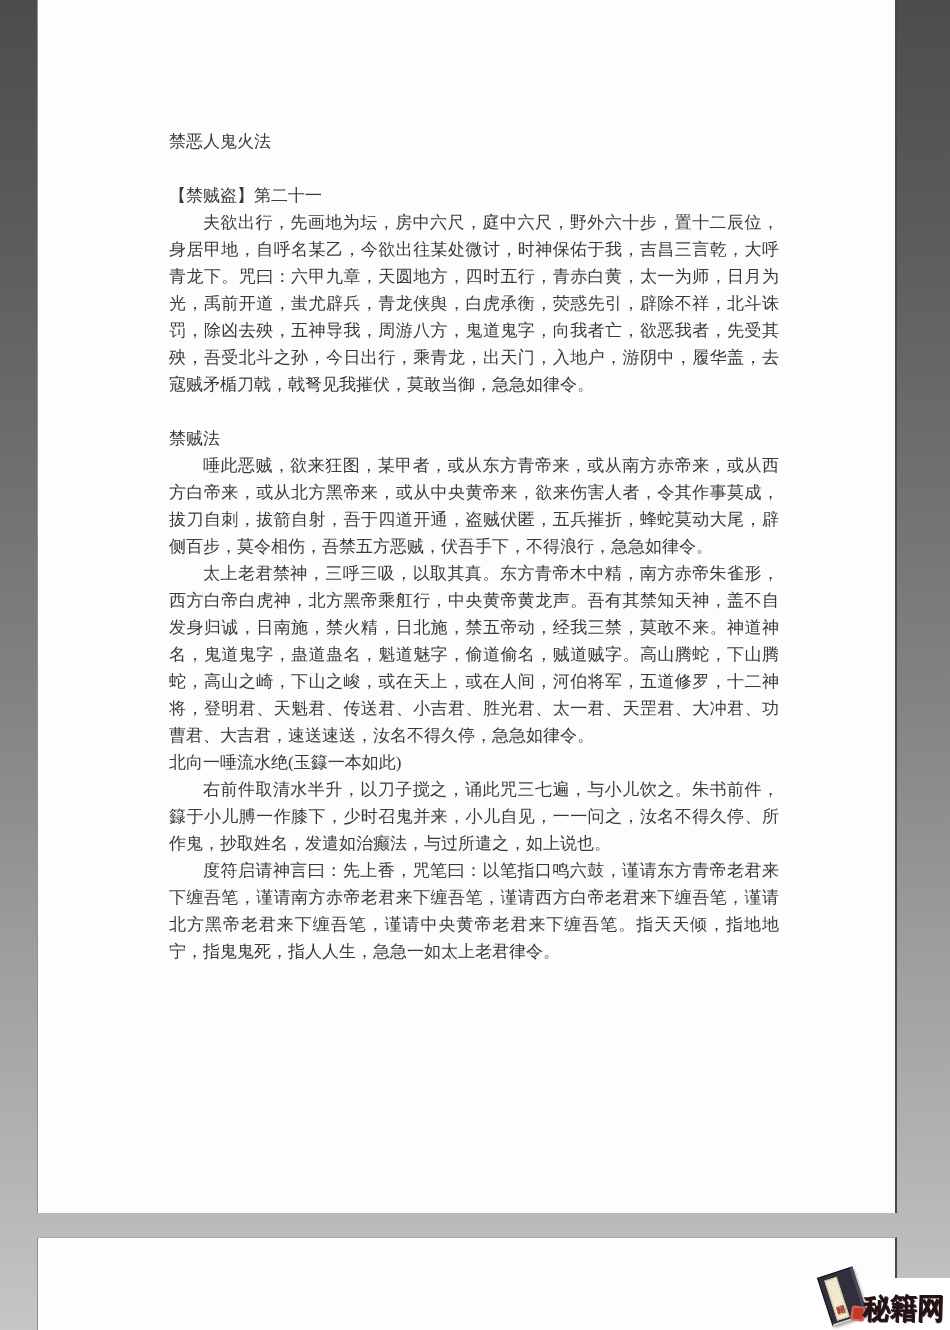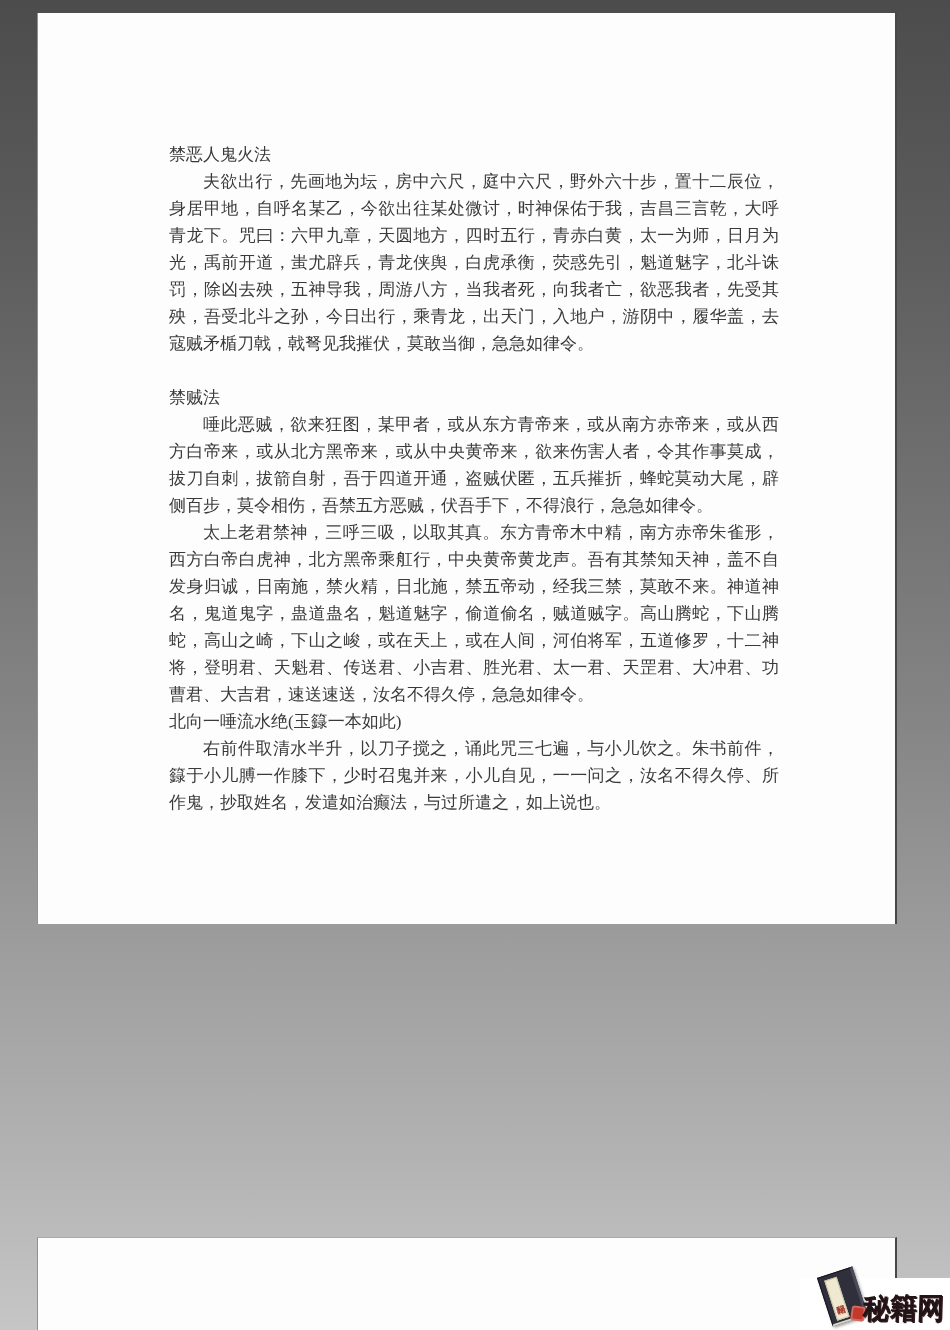--- a/index.html
+++ b/index.html
@@ -12,21 +12,21 @@
       #868686 55%, #9e9e9e 72%, #b4b4b4 88%, #c6c6c6 100%);
   }
   .page {
     position: absolute;
     left: 37px;
     width: 860px;
     background: #fdfdfd;
     border-left: 1px solid #909090;
     border-right: 2px solid #474747;
   }
-  .page-1 { top: 13px; height: 911px; }
+  .page-1 { top: 0; height: 1213px; }
   .page-2 { top: 1237px; height: 93px; border-top: 1px solid #a8a8a8; }
 
   .content {
     position: absolute;
     left: 131px;
     top: 128px;
     width: 610px;
     font-size: 17px;
     line-height: 27px;
     color: #3a3a3a;
@@ -90,26 +90,28 @@
     text-shadow: 1px 1px 0 #3a2022;
     white-space: nowrap;
   }
 </style>
 </head>
 <body>
 
 <div class="page page-1">
   <div class="content">
     <div class="sec-title">禁恶人鬼火法</div>
-    <div class="para">夫欲出行，先画地为坛，房中六尺，庭中六尺，野外六十步，置十二辰位，身居甲地，自呼名某乙，今欲出往某处微讨，时神保佑于我，吉昌三言乾，大呼青龙下。咒曰：六甲九章，天圆地方，四时五行，青赤白黄，太一为师，日月为光，禹前开道，蚩尤辟兵，青龙侠舆，白虎承衡，荧惑先引，魁道魅字，北斗诛罚，除凶去殃，五神导我，周游八方，当我者死，向我者亡，欲恶我者，先受其殃，吾受北斗之孙，今日出行，乘青龙，出天门，入地户，游阴中，履华盖，去寇贼矛楯刀戟，戟弩见我摧伏，莫敢当御，急急如律令。</div>
+    <div class="sec-title gap-before">【禁贼盗】第二十一</div>
+    <div class="para">夫欲出行，先画地为坛，房中六尺，庭中六尺，野外六十步，置十二辰位，身居甲地，自呼名某乙，今欲出往某处微讨，时神保佑于我，吉昌三言乾，大呼青龙下。咒曰：六甲九章，天圆地方，四时五行，青赤白黄，太一为师，日月为光，禹前开道，蚩尤辟兵，青龙侠舆，白虎承衡，荧惑先引，辟除不祥，北斗诛罚，除凶去殃，五神导我，周游八方，鬼道鬼字，向我者亡，欲恶我者，先受其殃，吾受北斗之孙，今日出行，乘青龙，出天门，入地户，游阴中，履华盖，去寇贼矛楯刀戟，戟弩见我摧伏，莫敢当御，急急如律令。</div>
     <div class="sec-title gap-before">禁贼法</div>
     <div class="para">唾此恶贼，欲来狂图，某甲者，或从东方青帝来，或从南方赤帝来，或从西方白帝来，或从北方黑帝来，或从中央黄帝来，欲来伤害人者，令其作事莫成，拔刀自刺，拔箭自射，吾于四道开通，盗贼伏匿，五兵摧折，蜂蛇莫动大尾，辟侧百步，莫令相伤，吾禁五方恶贼，伏吾手下，不得浪行，急急如律令。</div>
     <div class="para">太上老君禁神，三呼三吸，以取其真。东方青帝木中精，南方赤帝朱雀形，西方白帝白虎神，北方黑帝乘舡行，中央黄帝黄龙声。吾有其禁知天神，盖不自发身归诚，日南施，禁火精，日北施，禁五帝动，经我三禁，莫敢不来。神道神名，鬼道鬼字，蛊道蛊名，魁道魅字，偷道偷名，贼道贼字。高山腾蛇，下山腾蛇，高山之崎，下山之峻，或在天上，或在人间，河伯将军，五道修罗，十二神将，登明君、天魁君、传送君、小吉君、胜光君、太一君、天罡君、大冲君、功曹君、大吉君，速送速送，汝名不得久停，急急如律令。</div>
     <div class="sec-title">北向一唾流水绝(玉籙一本如此)</div>
     <div class="para">右前件取清水半升，以刀子搅之，诵此咒三七遍，与小儿饮之。朱书前件，籙于小儿膊一作膝下，少时召鬼并来，小儿自见，一一问之，汝名不得久停、所作鬼，抄取姓名，发遣如治癫法，与过所遣之，如上说也。</div>
+    <div class="para">度符启请神言曰：先上香，咒笔曰：以笔指口鸣六鼓，谨请东方青帝老君来下缠吾笔，谨请南方赤帝老君来下缠吾笔，谨请西方白帝老君来下缠吾笔，谨请北方黑帝老君来下缠吾笔，谨请中央黄帝老君来下缠吾笔。指天天倾，指地地宁，指鬼鬼死，指人人生，急急一如太上老君律令。</div>
   </div>
 </div>
 
 <div class="page page-2"></div>
 
 <div>
   <div class="wm-bg"></div>
   <div class="wm-book">
     <div class="wm-book-label">秘籍网</div>
   </div>

